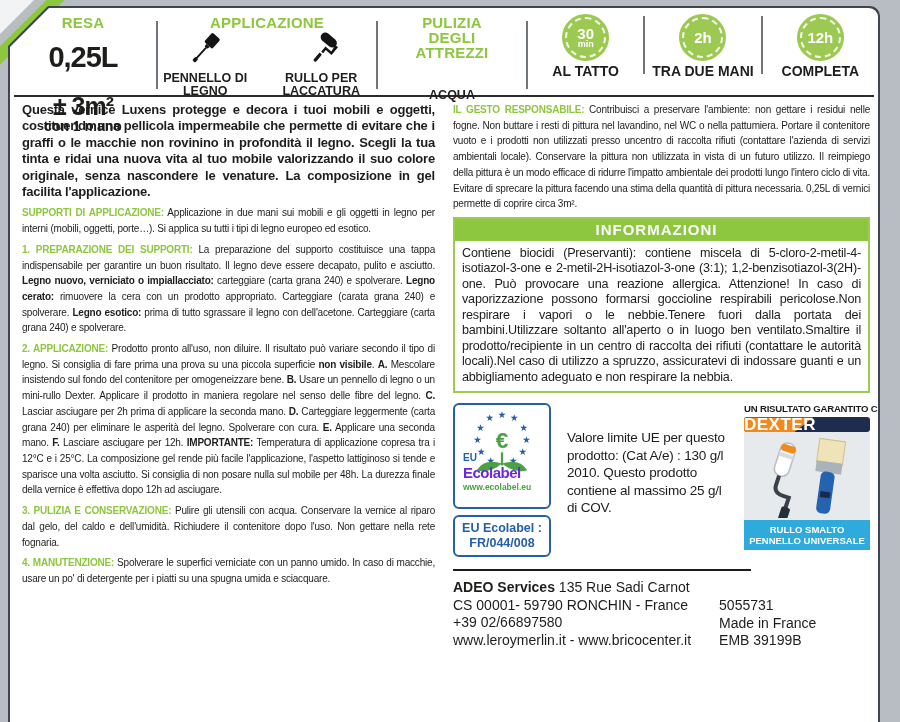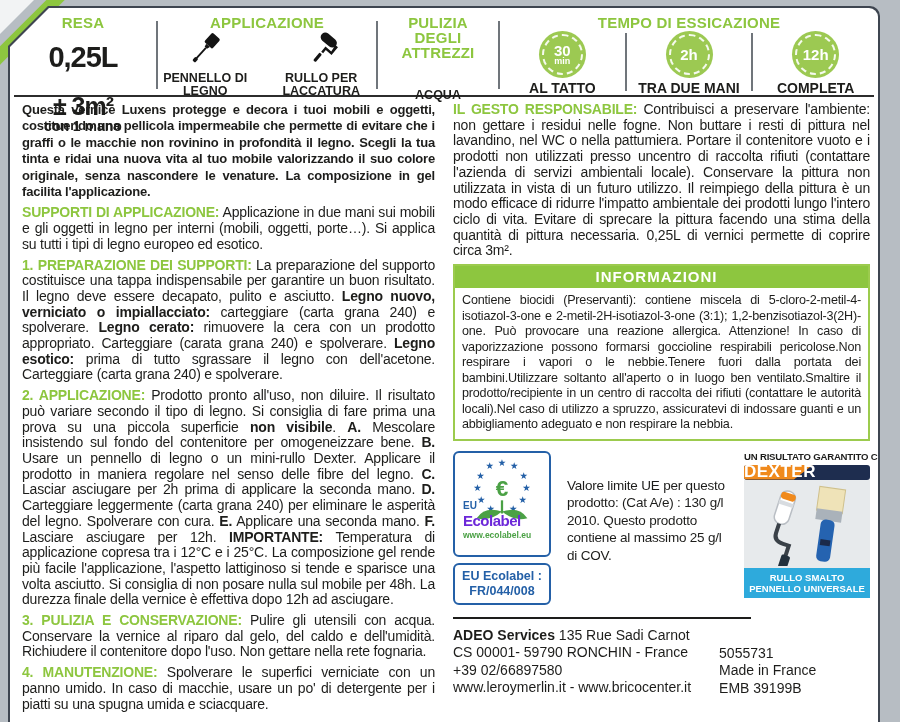--- a/index.html
+++ b/index.html
@@ -35,38 +35,38 @@
   .green-h{color:#8dc63f;font-weight:bold;font-size:15px;letter-spacing:.2px;text-align:center;line-height:15px;margin-top:2px;}
   .col-resa{width:146px;}
   .resa-val{font-size:29px;font-weight:800;letter-spacing:-1px;line-height:27px;margin-top:14px;}
   .resa-cov{font-size:25px;font-weight:800;letter-spacing:-1px;line-height:23px;margin-top:24px;}
   .resa-note{font-size:14px;font-weight:bold;line-height:15px;margin-top:1px;}
   .col-app{width:218px;}
   .tools{display:flex;gap:14px;margin-top:1px;}
   .tool{display:flex;flex-direction:column;align-items:center;}
   .tool svg{height:40px;}
   .tool-label{font-size:12.5px;font-weight:bold;text-align:center;line-height:13px;margin-top:1px;}
-  .col-pulizia{width:120px;gap:15px;}
+  .col-pulizia{width:148px;gap:15px;}
   .col-pulizia svg{height:32px;margin-top:-2px;}
   .col-tempo{flex:1;}
   .times{display:flex;flex:1;width:100%;justify-content:space-between;margin-top:1px;}
   .time-item{flex:1;display:flex;flex-direction:column;align-items:center;}
   .clock{position:relative;width:47px;height:47px;border-radius:50%;background:#9cc952;
     display:flex;flex-direction:column;align-items:center;justify-content:center;
     color:#fff;font-weight:800;}
   .clock::after{content:"";position:absolute;inset:3px;border:2px dashed rgba(255,255,255,.9);border-radius:50%;}
   .clock .v{font-size:15px;line-height:13px;}
   .clock .u{font-size:9px;line-height:9px;}
   .time-label{font-size:14px;font-weight:800;margin-top:2px;}
   .topbar-rule{height:2px;background:#2c2c2c;margin:0 4px;}
   
   .body-cols{display:flex;height:620px;overflow:hidden;}
   .leftcol{width:433px;padding:5px 8px 0 12px;box-sizing:border-box;}
   .rightcol{flex:1;padding:5px 8px 0 10px;box-sizing:border-box;}
-  p.para{margin:0 0 5px 0;font-size:14px;line-height:15.7px;text-align:justify;letter-spacing:-.2px;}
+  p.para{margin:0 0 5px 0;font-size:10px;line-height:15.7px;text-align:justify;letter-spacing:-.2px;}
   p.intro{font-weight:bold;font-size:13px;line-height:16.4px;}
   .h{color:#8dc63f;font-weight:bold;}
   .b{font-weight:bold;}
   
   .infobox{border:2px solid #9ccb4e;margin-top:4px;}
   .infobox-title{background:#8dc63f;color:#fff;font-weight:bold;font-size:15px;text-align:center;
     letter-spacing:1px;padding:2px 10px 3px 0;}
   .infobox-body{padding:5px 7px 6px 7px;font-size:12.6px;line-height:15.5px;text-align:justify;letter-spacing:-.2px;margin:0;}
   
   .ecorow{display:flex;margin-top:10px;}
@@ -153,21 +153,20 @@
           <path d="M30 4 C26 12 22 15 22 21 a8 8 0 0 0 16 0 c0-6-4-9-8-17z" fill="#55c8f2" stroke="#2aa6d9" stroke-width="1.2"></path>
           <path d="M15 14 c-2.5 5-5 7-5 10.5 a5 5 0 0 0 10 0 c0-3.5-2.5-5.5-5-10.5z" fill="#8fdcf7" stroke="#2aa6d9" stroke-width="1"></path>
           <path d="M47 18 c-2 4-4 5.5-4 8.5 a4 4 0 0 0 8 0 c0-3-2-4.5-4-8.5z" fill="#8fdcf7" stroke="#2aa6d9" stroke-width="1"></path>
         </svg>
         <div class="tool-label">ACQUA</div>
       </div>
 
       <div class="vdiv"></div>
 
       <div class="tcol col-tempo">
-        <div class="green-h">TEMPO DI ESSICAZIONE</div>
         <div class="times">
           <div class="time-item">
             <div class="clock">
               <span class="v">30</span>
               <span class="u">min</span>
             </div>
             <div class="time-label">AL TATTO</div>
           </div>
           <div class="vdiv sub"></div>
           <div class="time-item">

